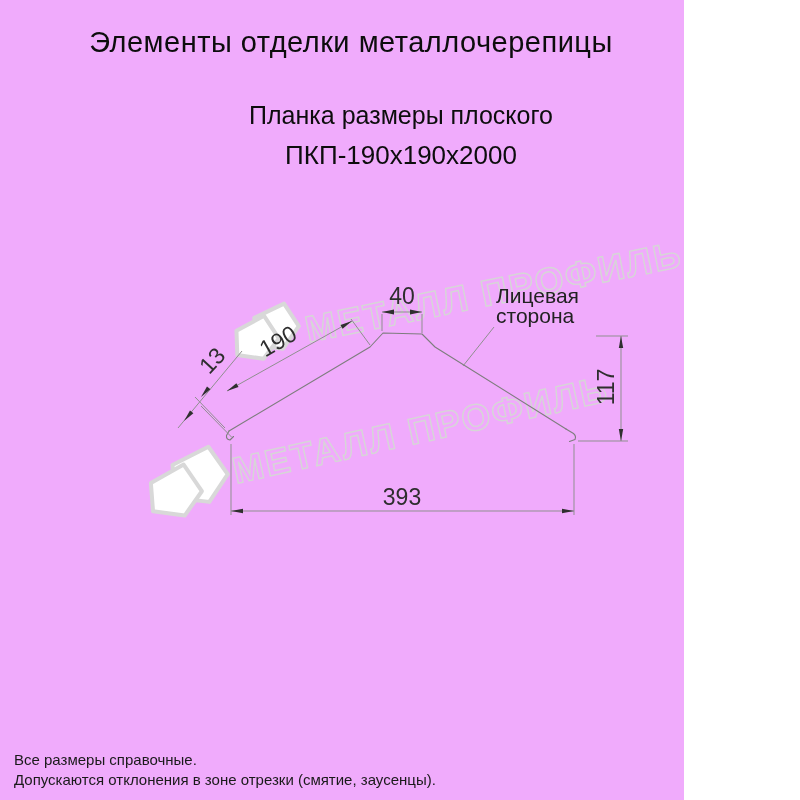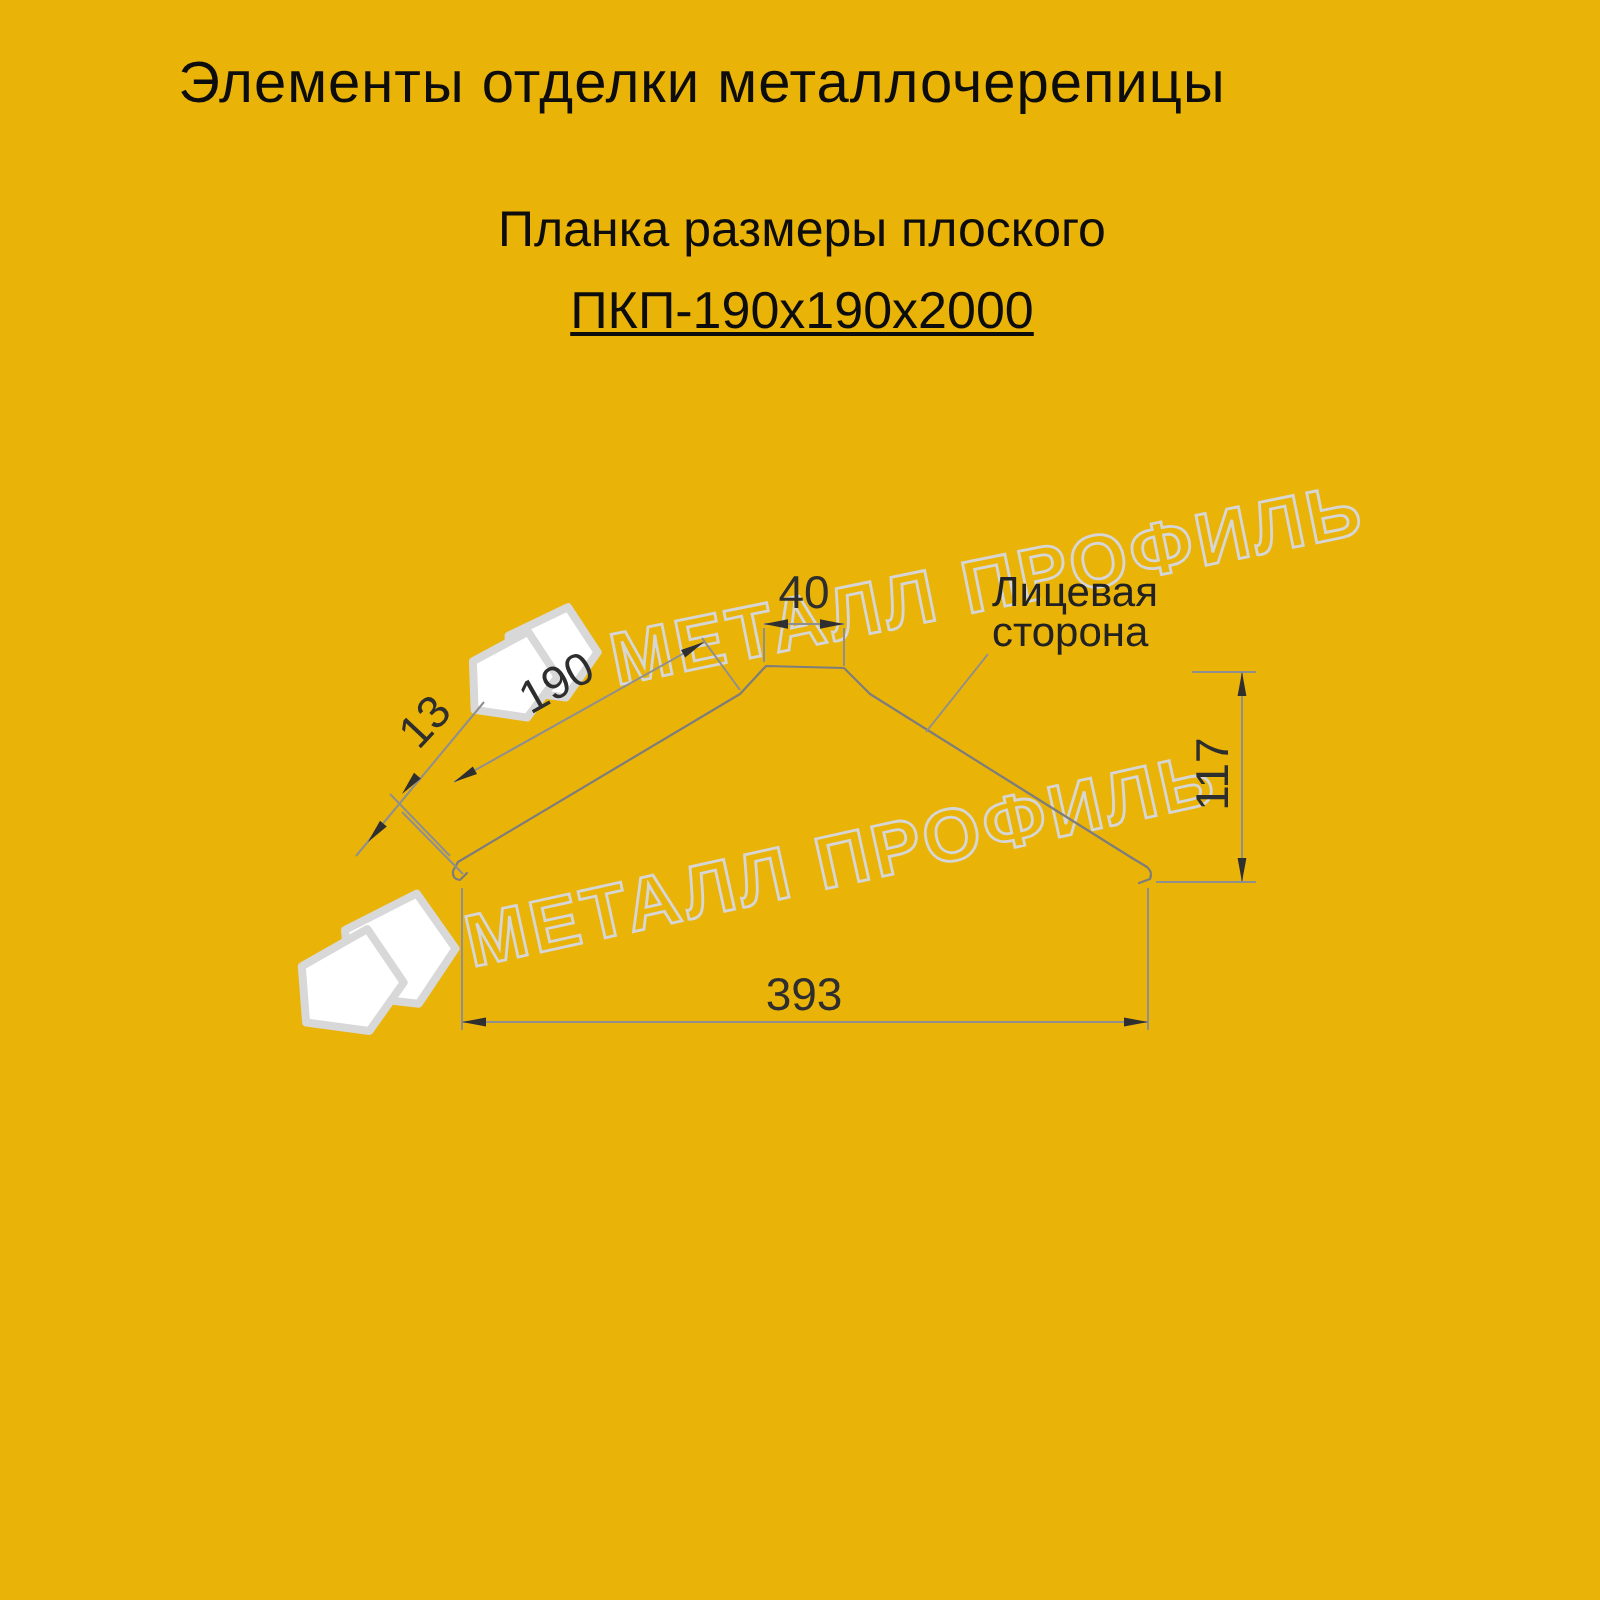--- a/index.html
+++ b/index.html
@@ -1,23 +1,23 @@
 <!DOCTYPE html>
 <html><head>
 <meta charset="utf-8">
 <style>
   html,body{margin:0;padding:0;background:#fff;}
-  .page{position:relative;width:800px;height:800px;background:#eab308;overflow:hidden;
+  .page{position:relative;width:684px;height:800px;background:#f0abfc;overflow:hidden;
         font-family:"Liberation Sans", sans-serif;color:#111;}
   .title{position:absolute;top:26px;left:351px;transform:translateX(-50%);
          font-size:29px;letter-spacing:0.5px;white-space:nowrap;color:#0d0d0d;}
   .subtitle{position:absolute;top:101px;left:401px;transform:translateX(-50%);
             font-size:25px;white-space:nowrap;color:#0d0d0d;}
   .prodcode{position:absolute;top:140px;left:401px;transform:translateX(-50%);
-            font-size:26px;white-space:nowrap;color:#0d0d0d;text-decoration:underline;}
+            font-size:26px;white-space:nowrap;color:#0d0d0d;}
   .footer{position:absolute;left:14px;bottom:10px;font-size:15px;line-height:20px;color:#1a1a1a;}
   svg.diagram{position:absolute;left:0;top:0;}
   svg text{font-family:"Liberation Sans", sans-serif;}
   .dimtxt{font-size:23px;fill:#2e2e2e;}
   .lbltxt{font-size:21px;fill:#222;}
   .wmtxt{font-size:37px;font-weight:bold;letter-spacing:2px;
          fill:#ffffff;fill-opacity:0;stroke:#d6d6d6;stroke-width:1.4px;}
   .thin{stroke:#8f8f8f;stroke-width:1;fill:none;}
   .profile{stroke:#7d7d7d;stroke-width:1.1;fill:none;stroke-linejoin:round;stroke-linecap:round;}
   .arrow{fill:#2f2f2f;stroke:none;}
@@ -80,14 +80,18 @@
     <text class="dimtxt" x="402" y="304" text-anchor="middle">40</text>
     <text class="dimtxt" x="282" y="348" text-anchor="middle" transform="rotate(-29.5 282 348)">190</text>
     <text class="dimtxt" x="218" y="366" text-anchor="middle" transform="rotate(-47 218 366)">13</text>
     <text class="dimtxt" x="614" y="387" text-anchor="middle" transform="rotate(-90 614 387)">117</text>
     <text class="dimtxt" x="402" y="505" text-anchor="middle">393</text>
 
     <text class="lbltxt" x="496" y="303">Лицевая</text>
     <text class="lbltxt" x="496" y="323">сторона</text>
   </svg>
 
+  <div class="footer">
+    <div>Все размеры справочные.</div>
+    <div>Допускаются отклонения в зоне отрезки (смятие, заусенцы).</div>
+  </div>
 
 </div>
 
 </body></html>

